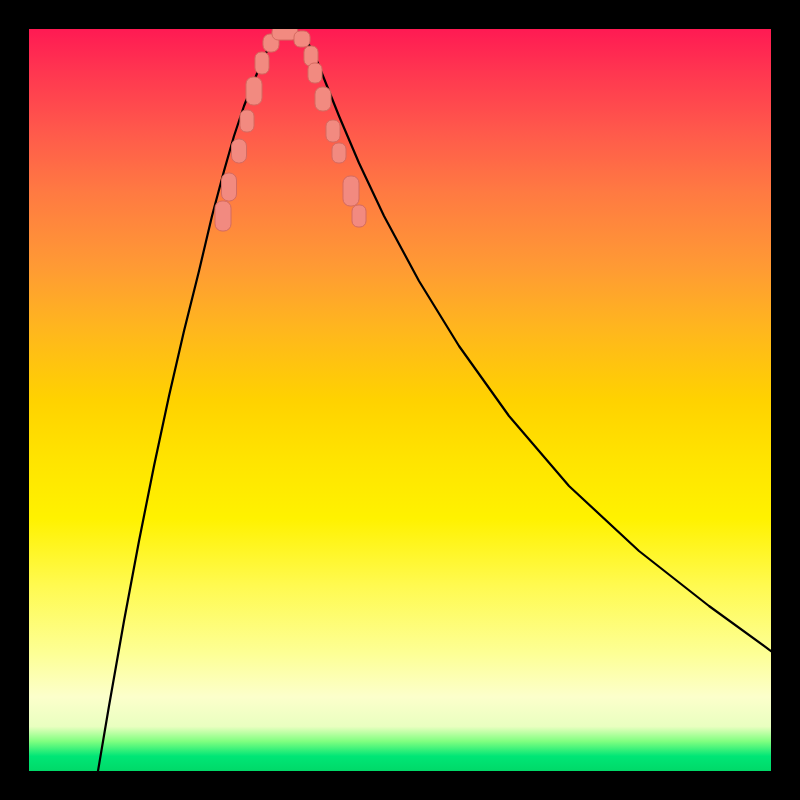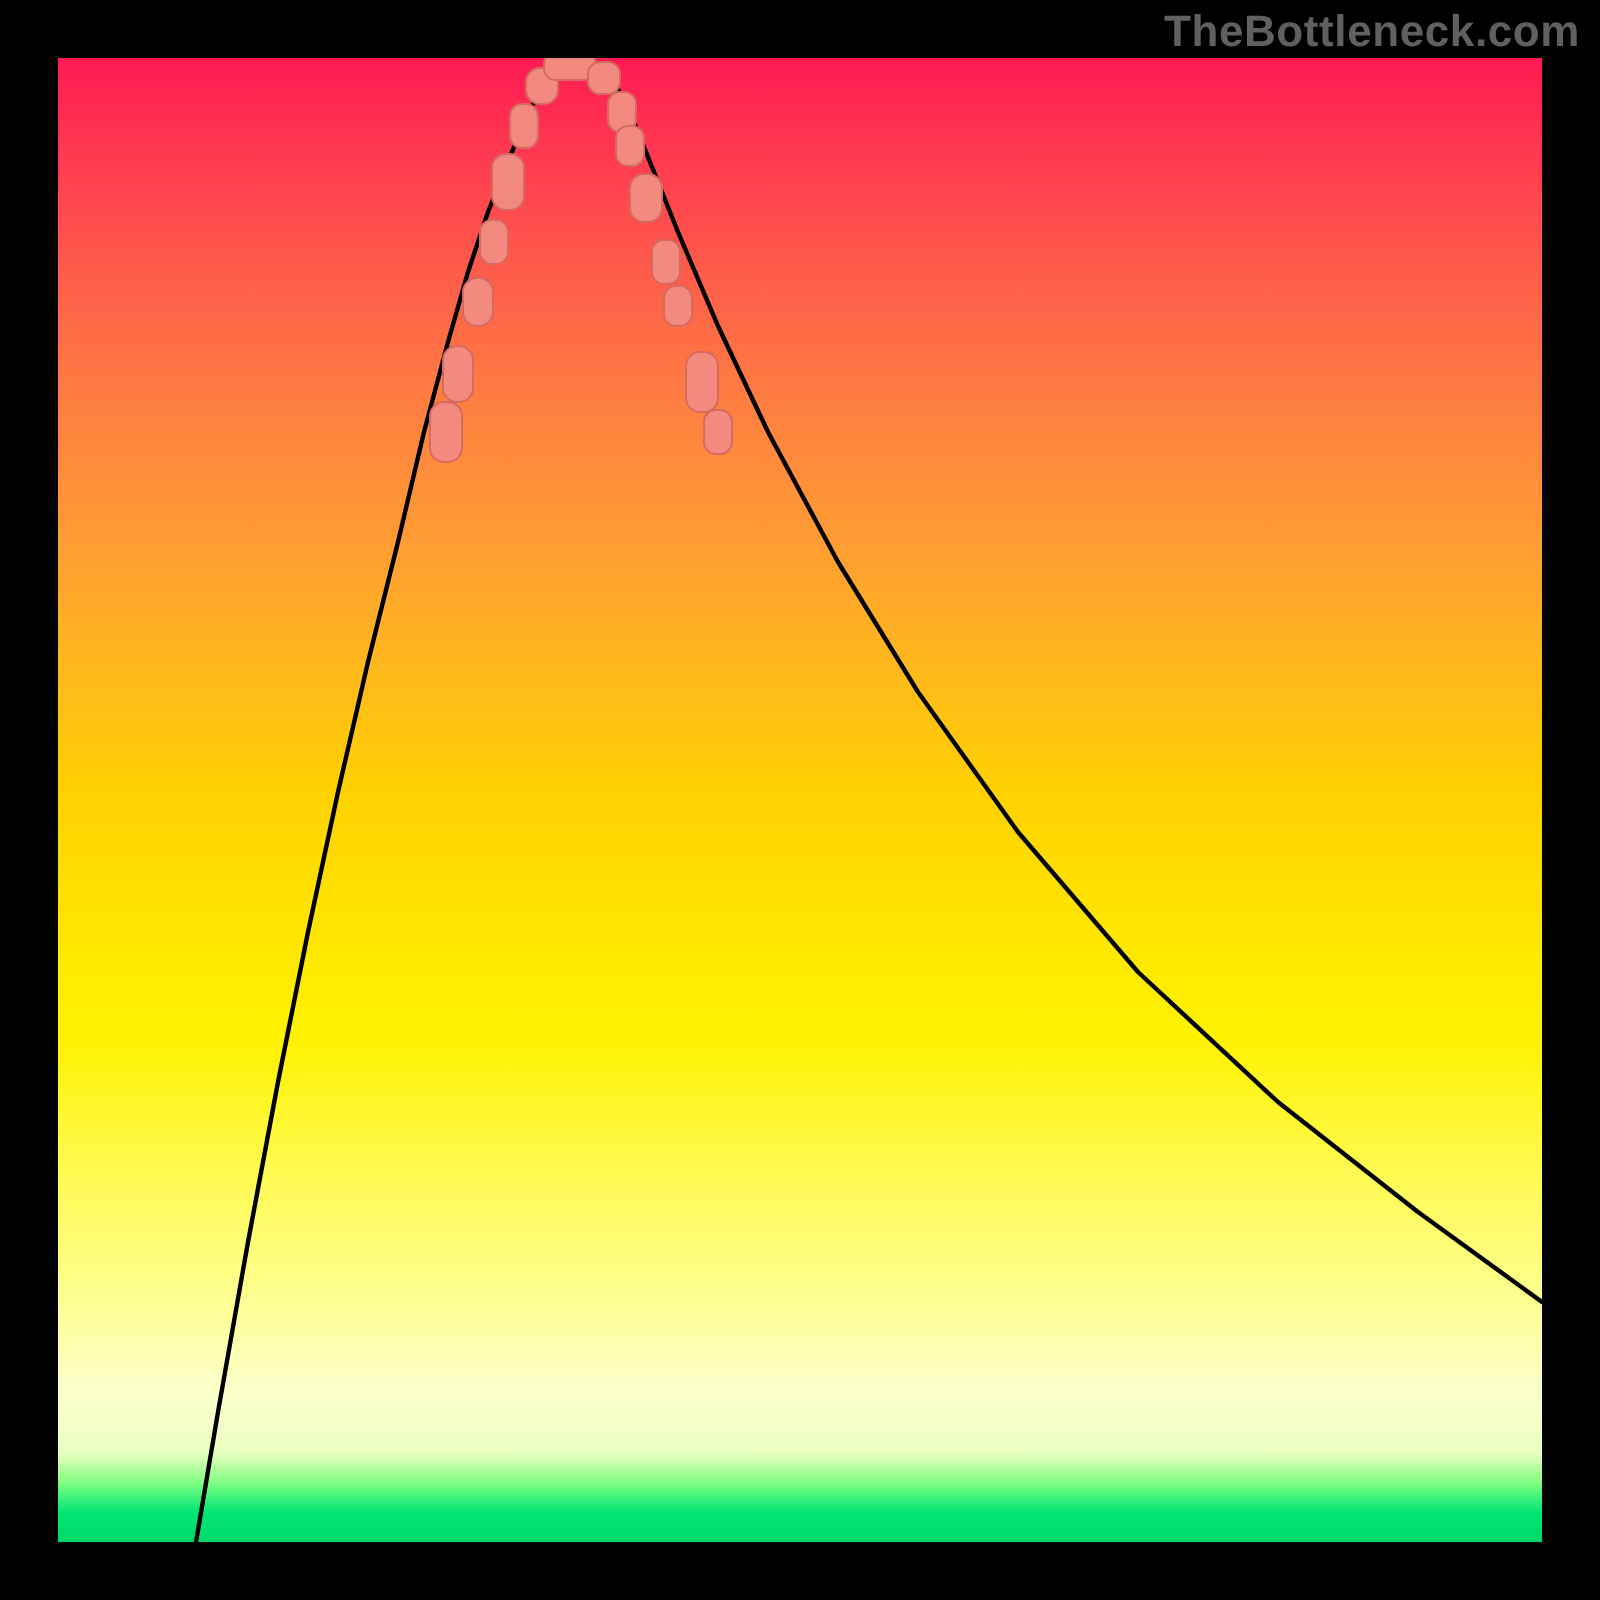--- a/index.html
+++ b/index.html
@@ -79,14 +79,13 @@
         <rect x="265" y="2" width="16" height="16" rx="6" ry="6" fill="#f28a80" stroke="#d46a60" stroke-width="1"></rect>
         <rect x="275" y="17" width="14" height="20" rx="6" ry="6" fill="#f28a80" stroke="#d46a60" stroke-width="1"></rect>
         <rect x="279" y="34" width="14" height="20" rx="6" ry="6" fill="#f28a80" stroke="#d46a60" stroke-width="1"></rect>
         <rect x="286" y="58" width="16" height="24" rx="7" ry="7" fill="#f28a80" stroke="#d46a60" stroke-width="1"></rect>
         <rect x="297" y="91" width="14" height="22" rx="6" ry="6" fill="#f28a80" stroke="#d46a60" stroke-width="1"></rect>
         <rect x="303" y="114" width="14" height="20" rx="6" ry="6" fill="#f28a80" stroke="#d46a60" stroke-width="1"></rect>
         <rect x="314" y="147" width="16" height="30" rx="7" ry="7" fill="#f28a80" stroke="#d46a60" stroke-width="1"></rect>
         <rect x="323" y="176" width="14" height="22" rx="6" ry="6" fill="#f28a80" stroke="#d46a60" stroke-width="1"></rect>
       </svg>
   </div>
-  <div id="watermark">TheBottleneck.com</div>
 </div>
 
 </body></html>

